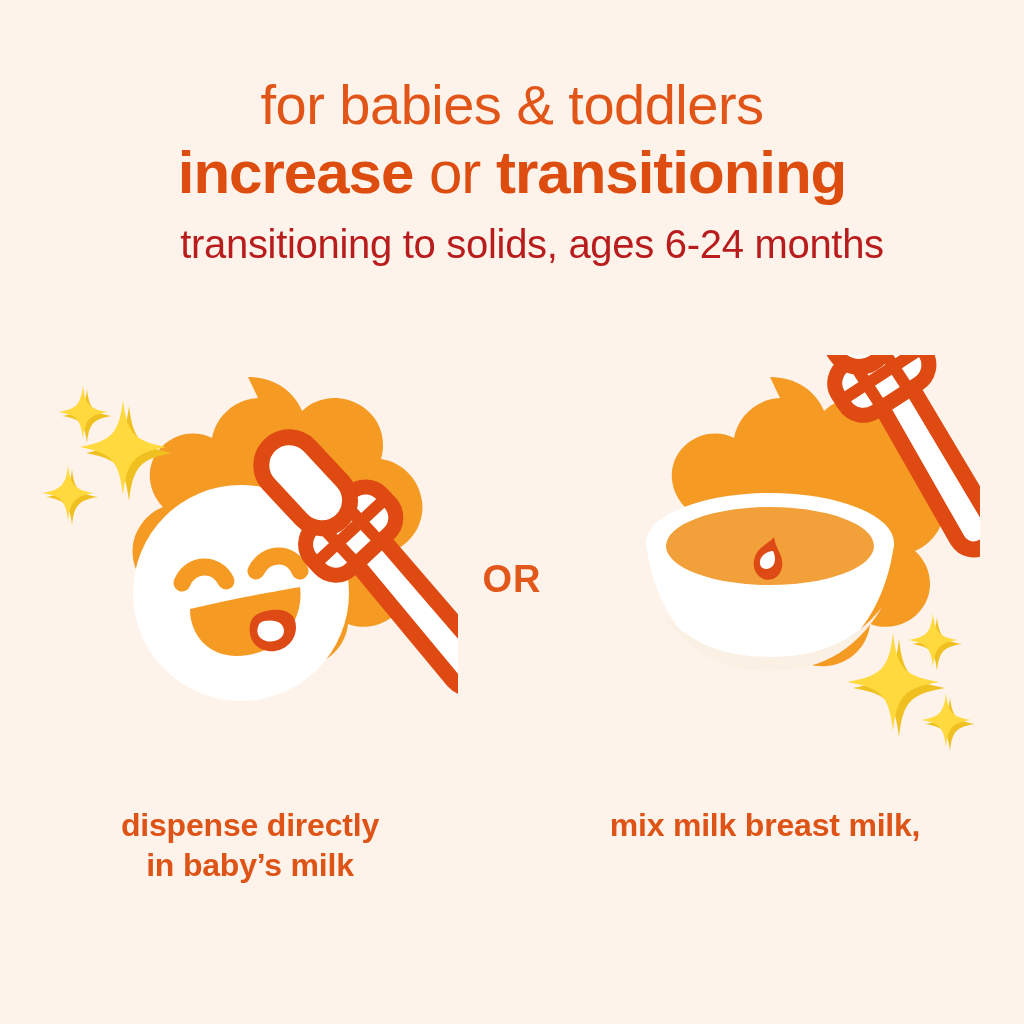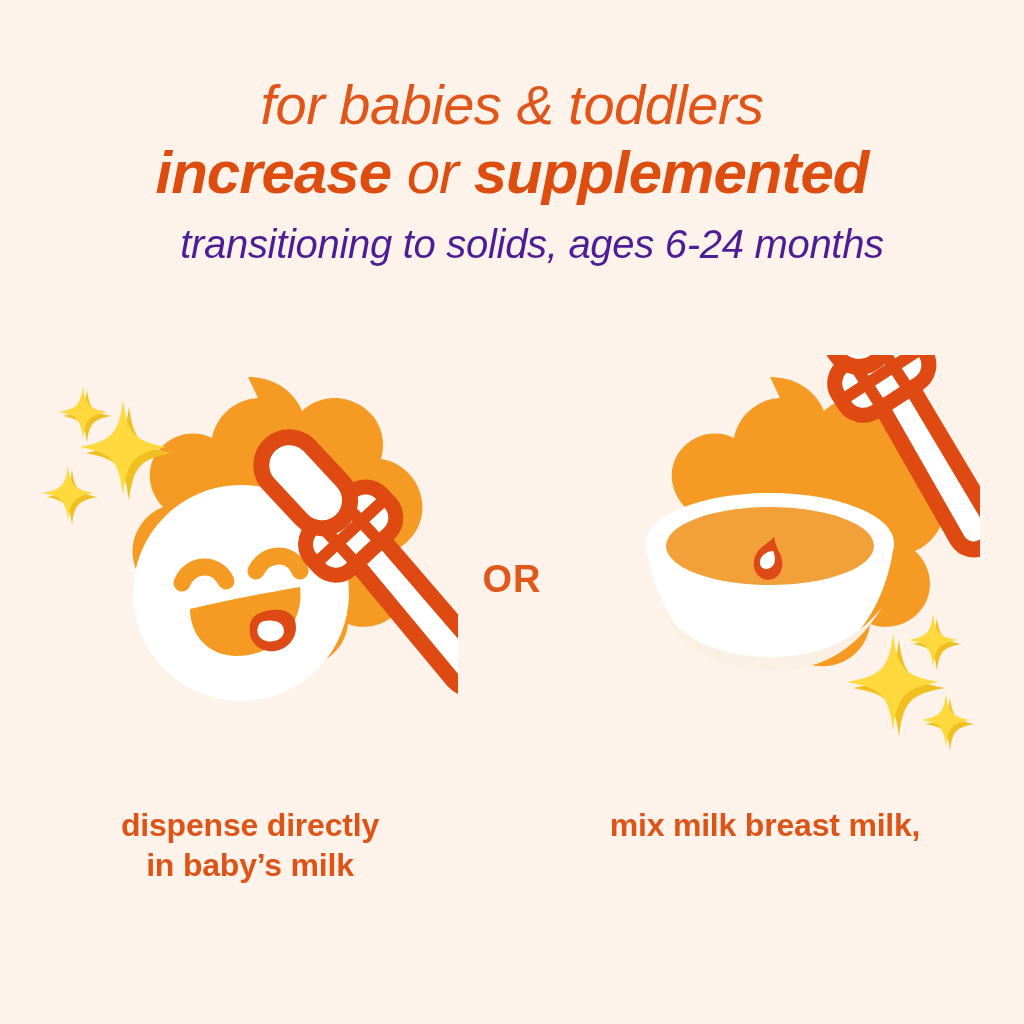--- a/index.html
+++ b/index.html
@@ -22,21 +22,20 @@
     box-sizing: border-box;
   }
 
   
   .header {
     position: absolute;
     left: 0;
     top: 74px;
     width: 1024px;
     text-align: center;
-    font-style: italic;
   }
   .headline-1 {
     font-size: 56px;
     line-height: 62px;
     font-weight: 400;
     color: #E25518;
     letter-spacing: -0.5px;
     white-space: nowrap;
   }
   .headline-2 {
@@ -50,21 +49,21 @@
   .headline-2 .bold {
     font-weight: 700;
   }
   .headline-2 .light {
     font-weight: 400;
   }
   .headline-3 {
     font-size: 40px;
     line-height: 48px;
     font-weight: 400;
-    color: #4c1d95;
+    color: #b91c1c;
     letter-spacing: -0.3px;
     white-space: nowrap;
     margin-top: 12px;
     margin-left: 40px;
   }
 
   
   .panels {
     position: absolute;
     left: 0;
@@ -116,21 +115,21 @@
   .caption-right { left: 545px; width: 440px; }
   .caption .ln { display: block; white-space: nowrap; }
 </style>
 </head>
 <body>
 
 <div class="page">
 
   <div class="header">
     <div class="headline-1">for babies &amp; toddlers</div>
-    <div class="headline-2"><span class="bold">increase</span><span class="light"> or </span><span class="bold">supplemented</span></div>
+    <div class="headline-2"><span class="bold">increase</span><span class="light"> or </span><span class="bold">transitioning</span></div>
     <div class="headline-3">transitioning to solids, ages 6-24 months</div>
   </div>
 
   <div class="panels">
 
     <div class="panel panel-left">
       <svg viewBox="0 0 420 420" xmlns="http://www.w3.org/2000/svg">
 
         <g>
           <path fill="#F59A23" d="

